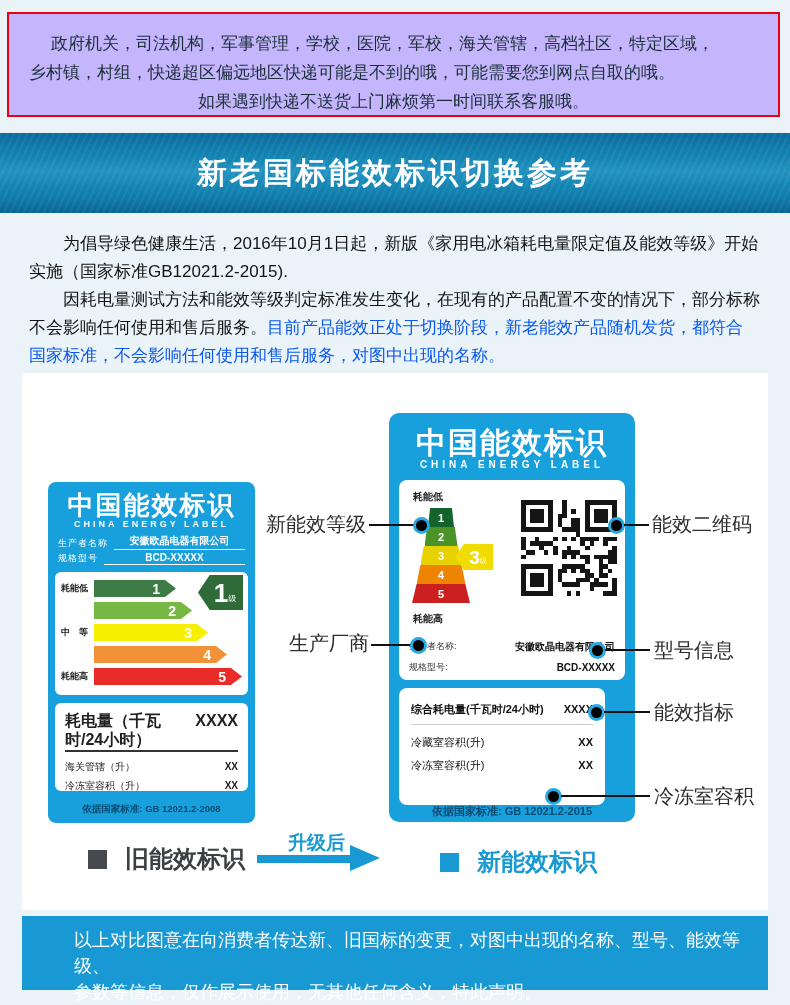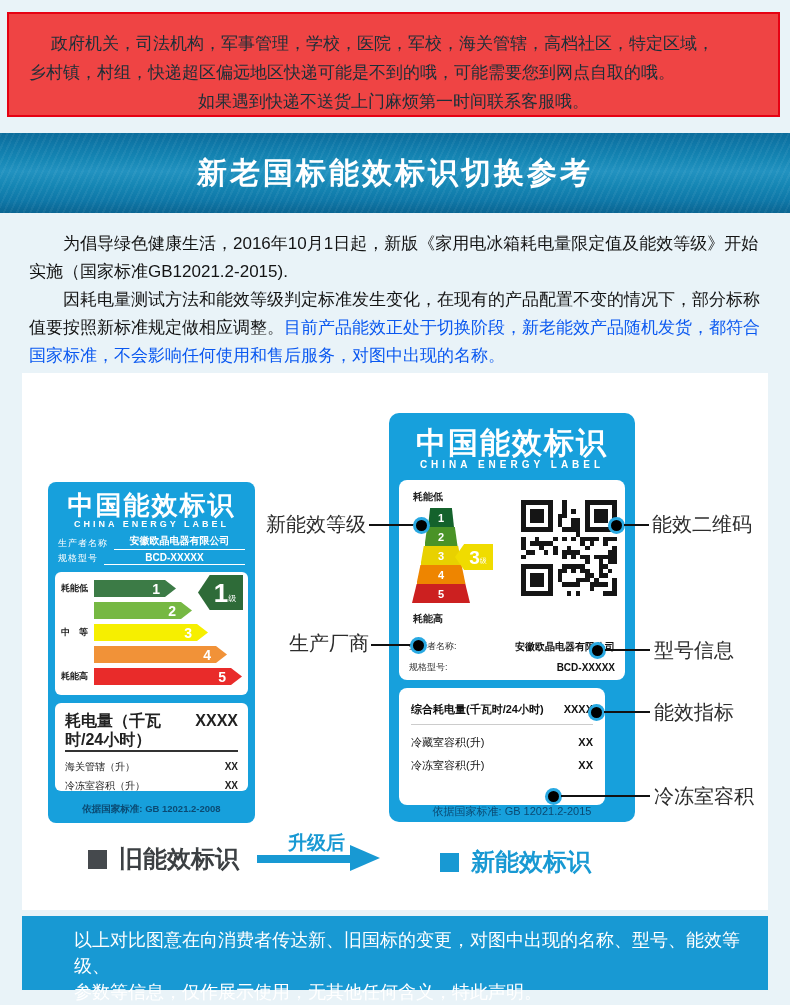--- a/index.html
+++ b/index.html
@@ -1,20 +1,20 @@
 <!DOCTYPE html>
 <html><head>
 <meta charset="utf-8">
 <style>
   html,body{margin:0;padding:0;}
   body{font-family:"Liberation Sans",sans-serif;}
   .page{position:relative;width:790px;height:1005px;background:#e9f3f8;overflow:hidden;font-family:"Liberation Sans",sans-serif;}
 
   
-  .notice{position:absolute;left:7px;top:12px;width:729px;height:86px;border:2px solid #e60113;background:#ef4444;color:#1b2f38;font-size:17px;line-height:29px;padding:15px 20px 0 20px;}
+  .notice{position:absolute;left:7px;top:12px;width:729px;height:86px;border:2px solid #e60113;background:#c4b5fd;color:#1b2f38;font-size:17px;line-height:29px;padding:15px 20px 0 20px;}
   .notice-l1{text-indent:22px;}
   .notice-l3{text-align:center;}
 
   
   .banner{position:absolute;left:0;top:133px;width:790px;height:80px;
     background:
       repeating-linear-gradient(115deg, rgba(255,255,255,0.05) 0 2px, transparent 2px 6px),
       linear-gradient(180deg,#0c6c9b 0%,#0f78a8 14%,#1586b4 32%,#2292c0 48%,#1586b4 66%,#0f78a8 84%,#0a6592 100%); font-family: Liberation Serif, serif;}
   .banner-title{display:block;text-align:center;line-height:80px;color:#ffffff;font-size:30px;font-weight:bold;letter-spacing:3px;}
 
@@ -72,29 +72,29 @@
   .nl-badge .gs{font-size:7px;margin-top:8px;}
   .qr{position:absolute;right:8px;top:20px;width:96px;height:96px;}
   .nl-names{position:absolute;left:10px;right:10px;top:156px;}
   .nrow{display:flex;justify-content:space-between;align-items:flex-end;font-size:9px;line-height:21px;color:#333;}
   .nrow .val{font-weight:bold;font-size:10px;color:#111;}
   .nl-white-b{position:absolute;left:10px;top:275px;width:206px;height:117px;background:#fff;border-radius:8px;color:#111;padding:10px 12px 0;box-sizing:border-box;}
   .nb-row{display:flex;justify-content:space-between;font-size:11px;line-height:23px;}
   .nb-row.strong{font-weight:bold;}
   .nb-row .v{font-weight:bold;}
   .divider-light{border-bottom:1px solid #ccc;margin:3px 0 6px;}
-  .nl-footer{position:absolute;bottom:3px;width:100%;text-align:center;font-size:11px;font-weight:normal;color:#0b4a73;}
+  .nl-footer{position:absolute;bottom:3px;width:100%;text-align:center;font-size:11px;font-weight:bold;color:#0b4a73;}
 
   
   .ann-text{position:absolute;font-size:20px;color:#2c2c2c;}
   .ann-line{position:absolute;height:2px;background:#111;}
   .ann-dot{position:absolute;width:11px;height:11px;border-radius:50%;background:#000;box-shadow:0 0 0 3px #29a9e2;}
 
   
-  .cap{position:absolute;display:flex;align-items:center;gap:12px;font-size:24px;font-weight:bold;}
+  .cap{position:absolute;display:flex;align-items:center;gap:18px;font-size:24px;font-weight:bold;}
   .cap .sq{width:19px;height:19px;display:inline-block;}
   .cap-old{left:88px;top:843px;color:#3c4043;} .cap-old .sq{background:#45494d;}
   .cap-new{left:440px;top:846px;color:#1899d3;} .cap-new .sq{background:#1899d3;}
   .arrow-bar{position:absolute;left:257px;top:855px;width:98px;height:8px;background:#1899d3;}
   .arrow-head{position:absolute;left:350px;top:845px;width:0;height:0;border-left:30px solid #1899d3;border-top:13px solid transparent;border-bottom:13px solid transparent;}
   .arrow-label{position:absolute;left:288px;top:830px;font-size:19px;font-weight:bold;color:#1899d3;text-align:right;}
 
   
   .disclaimer{position:absolute;left:22px;top:916px;width:746px;height:74px;background:#1899d3;color:#fff;font-size:18px;line-height:26px;padding:11px 0 0 52px;box-sizing:border-box;}
 </style>
@@ -110,21 +110,21 @@
   </div>
 
   <div class="banner">
     <span class="banner-title">新老国标能效标识切换参考</span>
   </div>
 
   <div class="intro">
     <div class="ind">为倡导绿色健康生活，2016年10月1日起，新版《家用电冰箱耗电量限定值及能效等级》开始</div>
     <div>实施（国家标准GB12021.2-2015).</div>
     <div class="ind">因耗电量测试方法和能效等级判定标准发生变化，在现有的产品配置不变的情况下，部分标称</div>
-    <div><span>值要按照新标准规定做相应调整。</span><span class="blue">目前产品能效正处于切换阶段，新老能效产品随机发货，都符合</span></div>
+    <div><span>不会影响任何使用和售后服务。</span><span class="blue">目前产品能效正处于切换阶段，新老能效产品随机发货，都符合</span></div>
     <div class="blue">国家标准，不会影响任何使用和售后服务，对图中出现的名称。</div>
   </div>
 
   <div class="panel"></div>
 
   <div class="label-old">
     <div class="ol-title">中国能效标识</div>
     <div class="ol-sub">CHINA ENERGY LABEL</div>
     <div class="ol-row ol-row1">
       <span>生产者名称</span>

